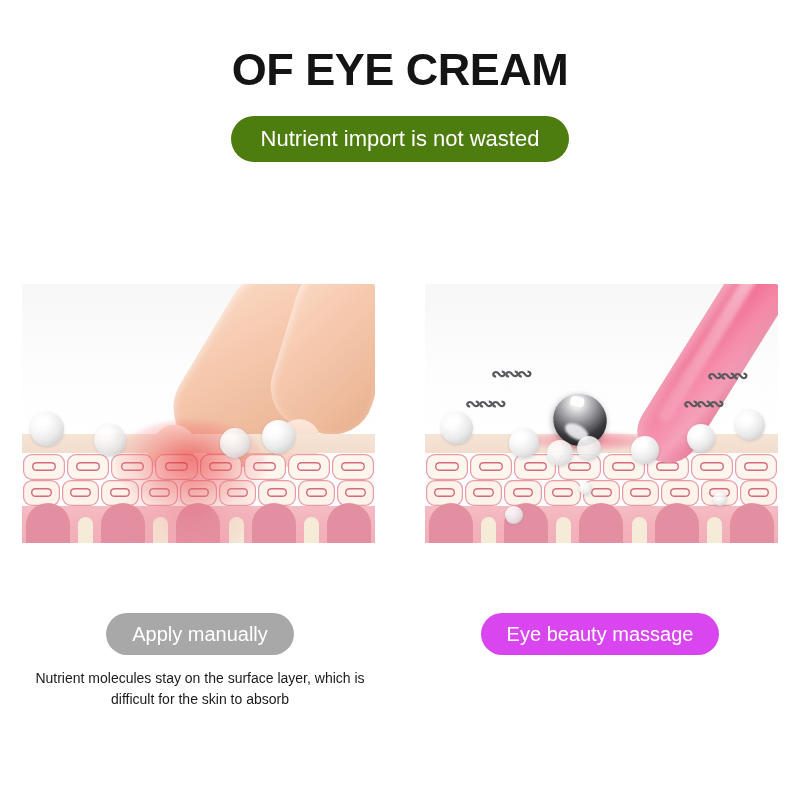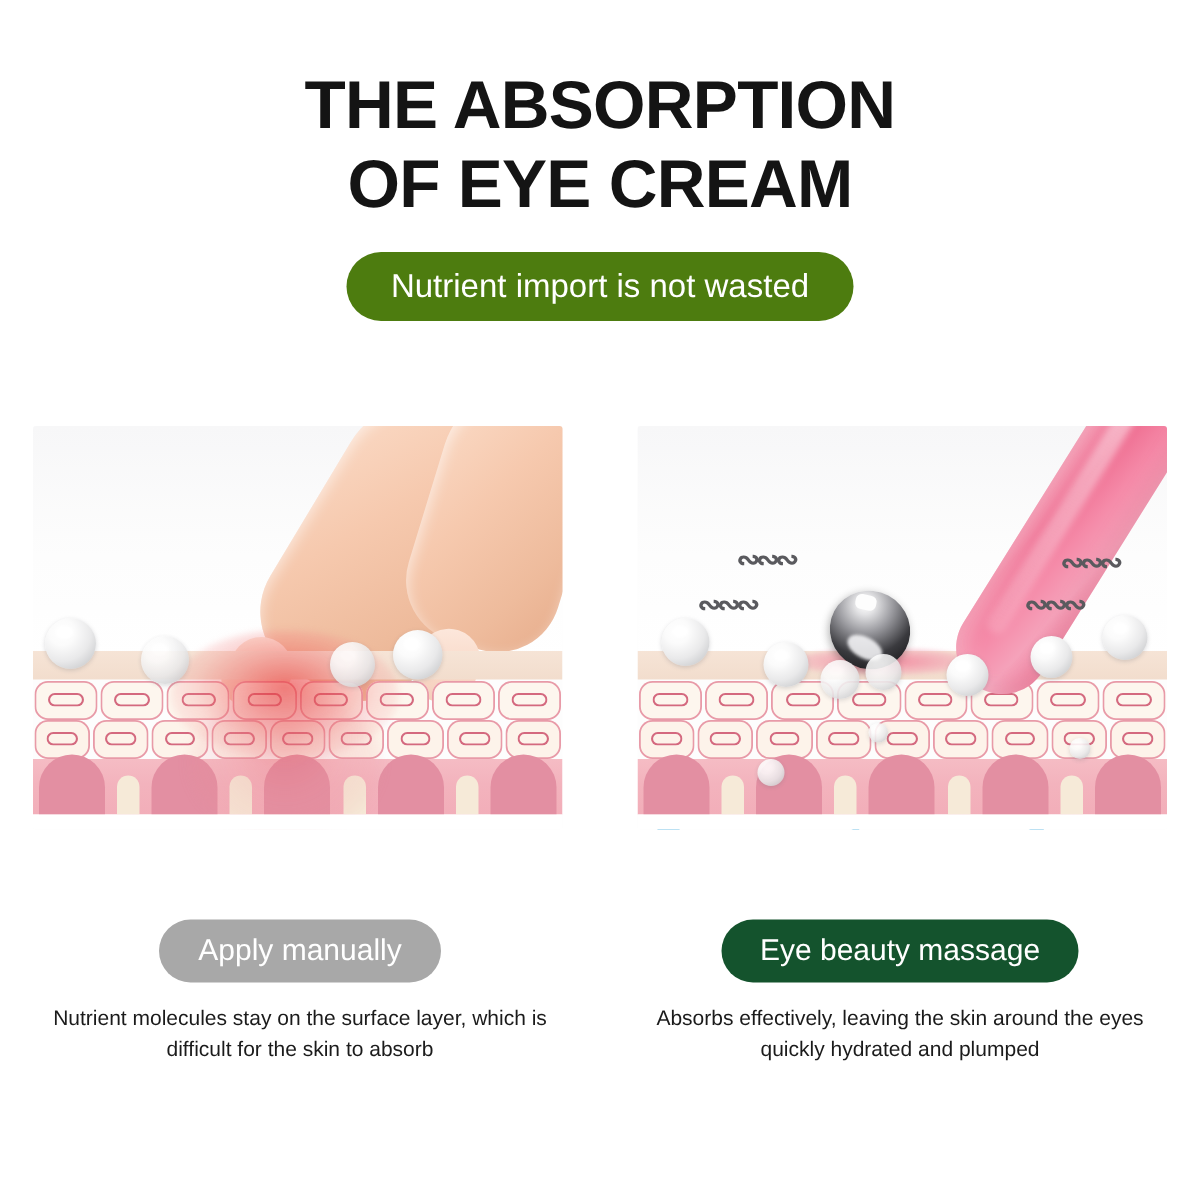--- a/index.html
+++ b/index.html
@@ -345,34 +345,33 @@
     flex: 1 1 0;
     text-align: center;
   }
   .pill-label {
     font-size: 20px;
     height: 42px;
     padding: 0 26px;
     font-weight: 400;
   }
   .pill-gray  { background: #a8a8a8; }
-  .pill-pink  { background: #14532d; }
+  .pill-pink  { background: #d946ef; }
   .caption-body {
     margin-top: 13px;
     font-size: 14px;
     line-height: 1.52;
     color: #1b1b1b;
     padding: 0 34px;
   }
 </style>
 </head>
 <body>
 
 <div class="header">
-  <div class="title-line">THE ABSORPTION</div>
   <div class="title-line">OF EYE CREAM</div>
   <div class="subtitle-wrap">
     <span class="pill pill-subtitle">Nutrient import is not wasted</span>
   </div>
 </div>
 
 <div class="panels">
 
   <div class="panel">
     <div class="air"></div>
@@ -585,15 +584,14 @@
   </div>
 </div>
 
 <div class="captions">
   <div class="caption-col">
     <span class="pill pill-label pill-gray">Apply manually</span>
     <div class="caption-body">Nutrient molecules stay on the surface layer, which is difficult for the skin to absorb</div>
   </div>
   <div class="caption-col">
     <span class="pill pill-label pill-pink">Eye beauty massage</span>
-    <div class="caption-body">Absorbs effectively, leaving the skin around the eyes quickly hydrated and plumped</div>
   </div>
 </div>
 
 </body></html>

